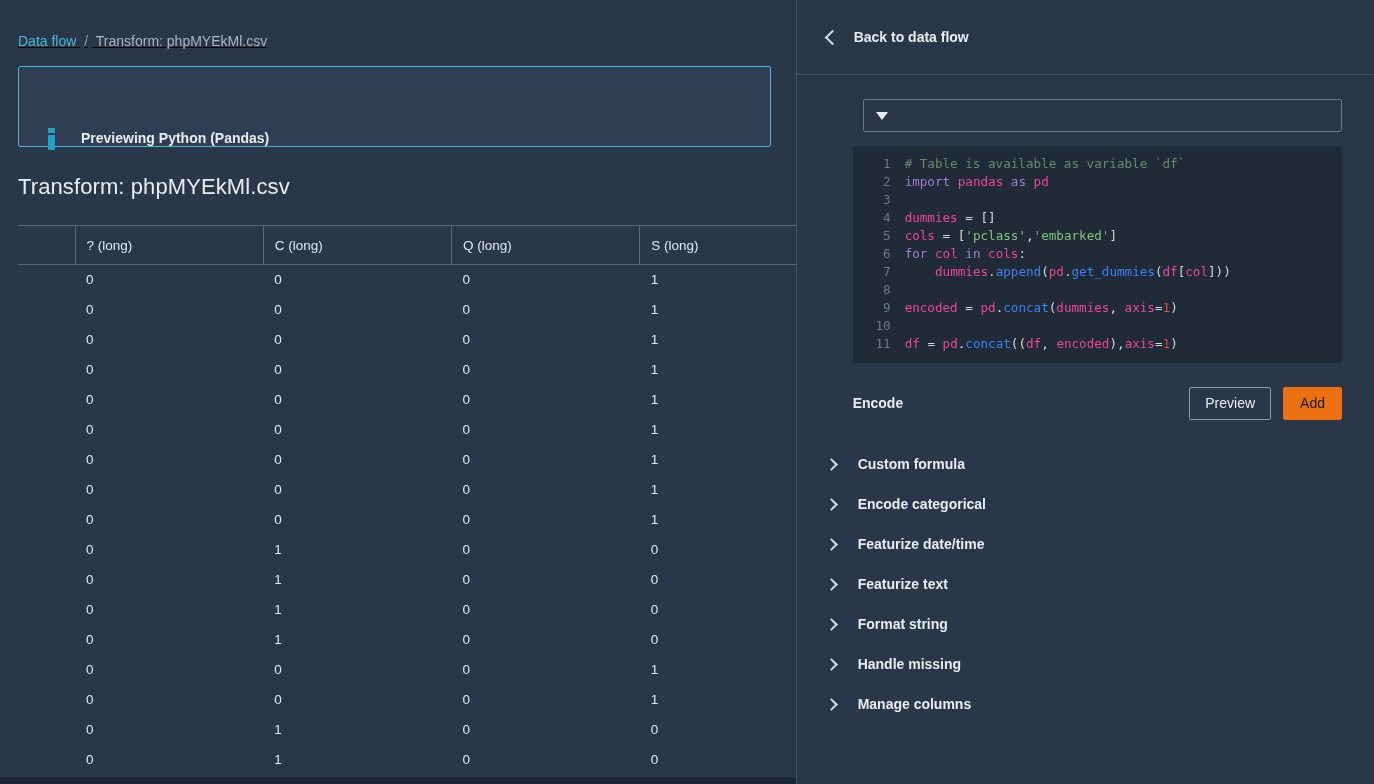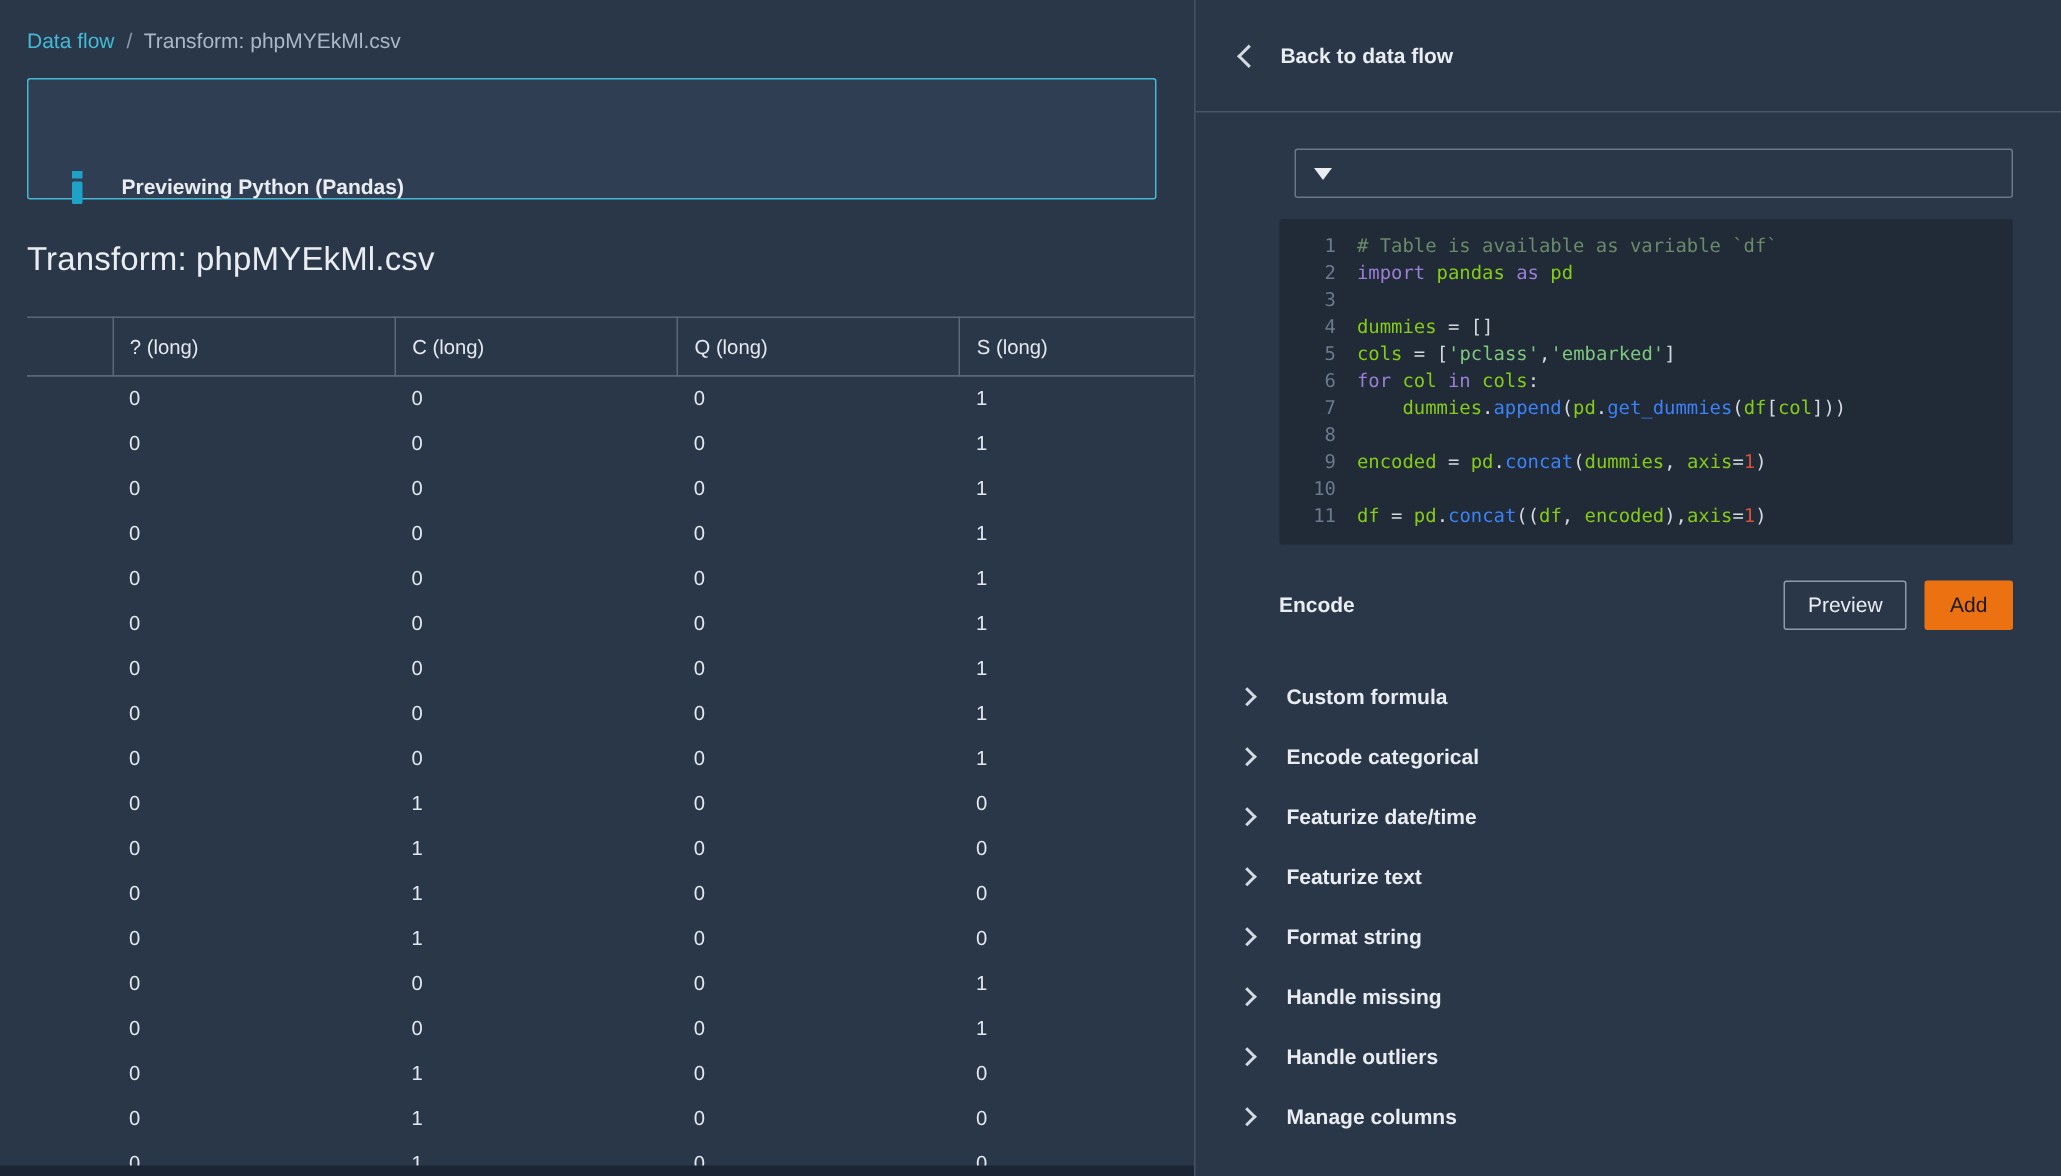--- a/index.html
+++ b/index.html
@@ -13,24 +13,25 @@
   .app { position: relative; width: 1374px; height: 784px; display: flex; }
 
   
   .left-pane {
     width: 853px; height: 784px;
     background: #2a3749;
     position: relative;
     overflow: hidden;
   }
   .breadcrumb {
-    padding: 18px 0 0 18px;
+    padding: 32px 0 0 18px;
     font-size: 14px;
     line-height: 18px;
     white-space: nowrap;
+    text-decoration: underline;
   }
   .crumb-link { color: #44b9d6; cursor: pointer; }
   .crumb-sep  { color: #8d99a8; margin: 0 4px; }
   .crumb-cur  { color: #aab7c4; }
 
   .alert {
     margin: 16px 25px 0 18px;
     height: 81px;
     border: 1px solid #44b9d6;
     border-radius: 2px;
@@ -187,21 +188,21 @@
   .ln {
     display: inline-block;
     width: 38px;
     text-align: right;
     color: #6b7a8d;
     margin-right: 14px;
     user-select: none;
   }
   .t-com  { color: #6a8a6a; }
   .t-kw   { color: #9a7fd6; }
-  .t-var  { color: #84cc16; }
+  .t-var  { color: #ec4899; }
   .t-fn   { color: #3b82f6; }
   .t-str  { color: #7ec77e; }
   .t-num  { color: #d4503c; }
   .t-pun  { color: #d4d9de; }
 
   
   .actions {
     margin: 23px 32px 0 32px;
     height: 34px;
     display: flex;
@@ -487,22 +488,18 @@
         <div class="acc-item">
           <span class="chev-right"></span>
           <span class="acc-label">Format string</span>
         </div>
         <div class="acc-item">
           <span class="chev-right"></span>
           <span class="acc-label">Handle missing</span>
         </div>
         <div class="acc-item">
           <span class="chev-right"></span>
-          <span class="acc-label">Handle outliers</span>
-        </div>
-        <div class="acc-item">
-          <span class="chev-right"></span>
           <span class="acc-label">Manage columns</span>
         </div>
       </div>
   </div>
 
 </div>
 
 </body></html>

